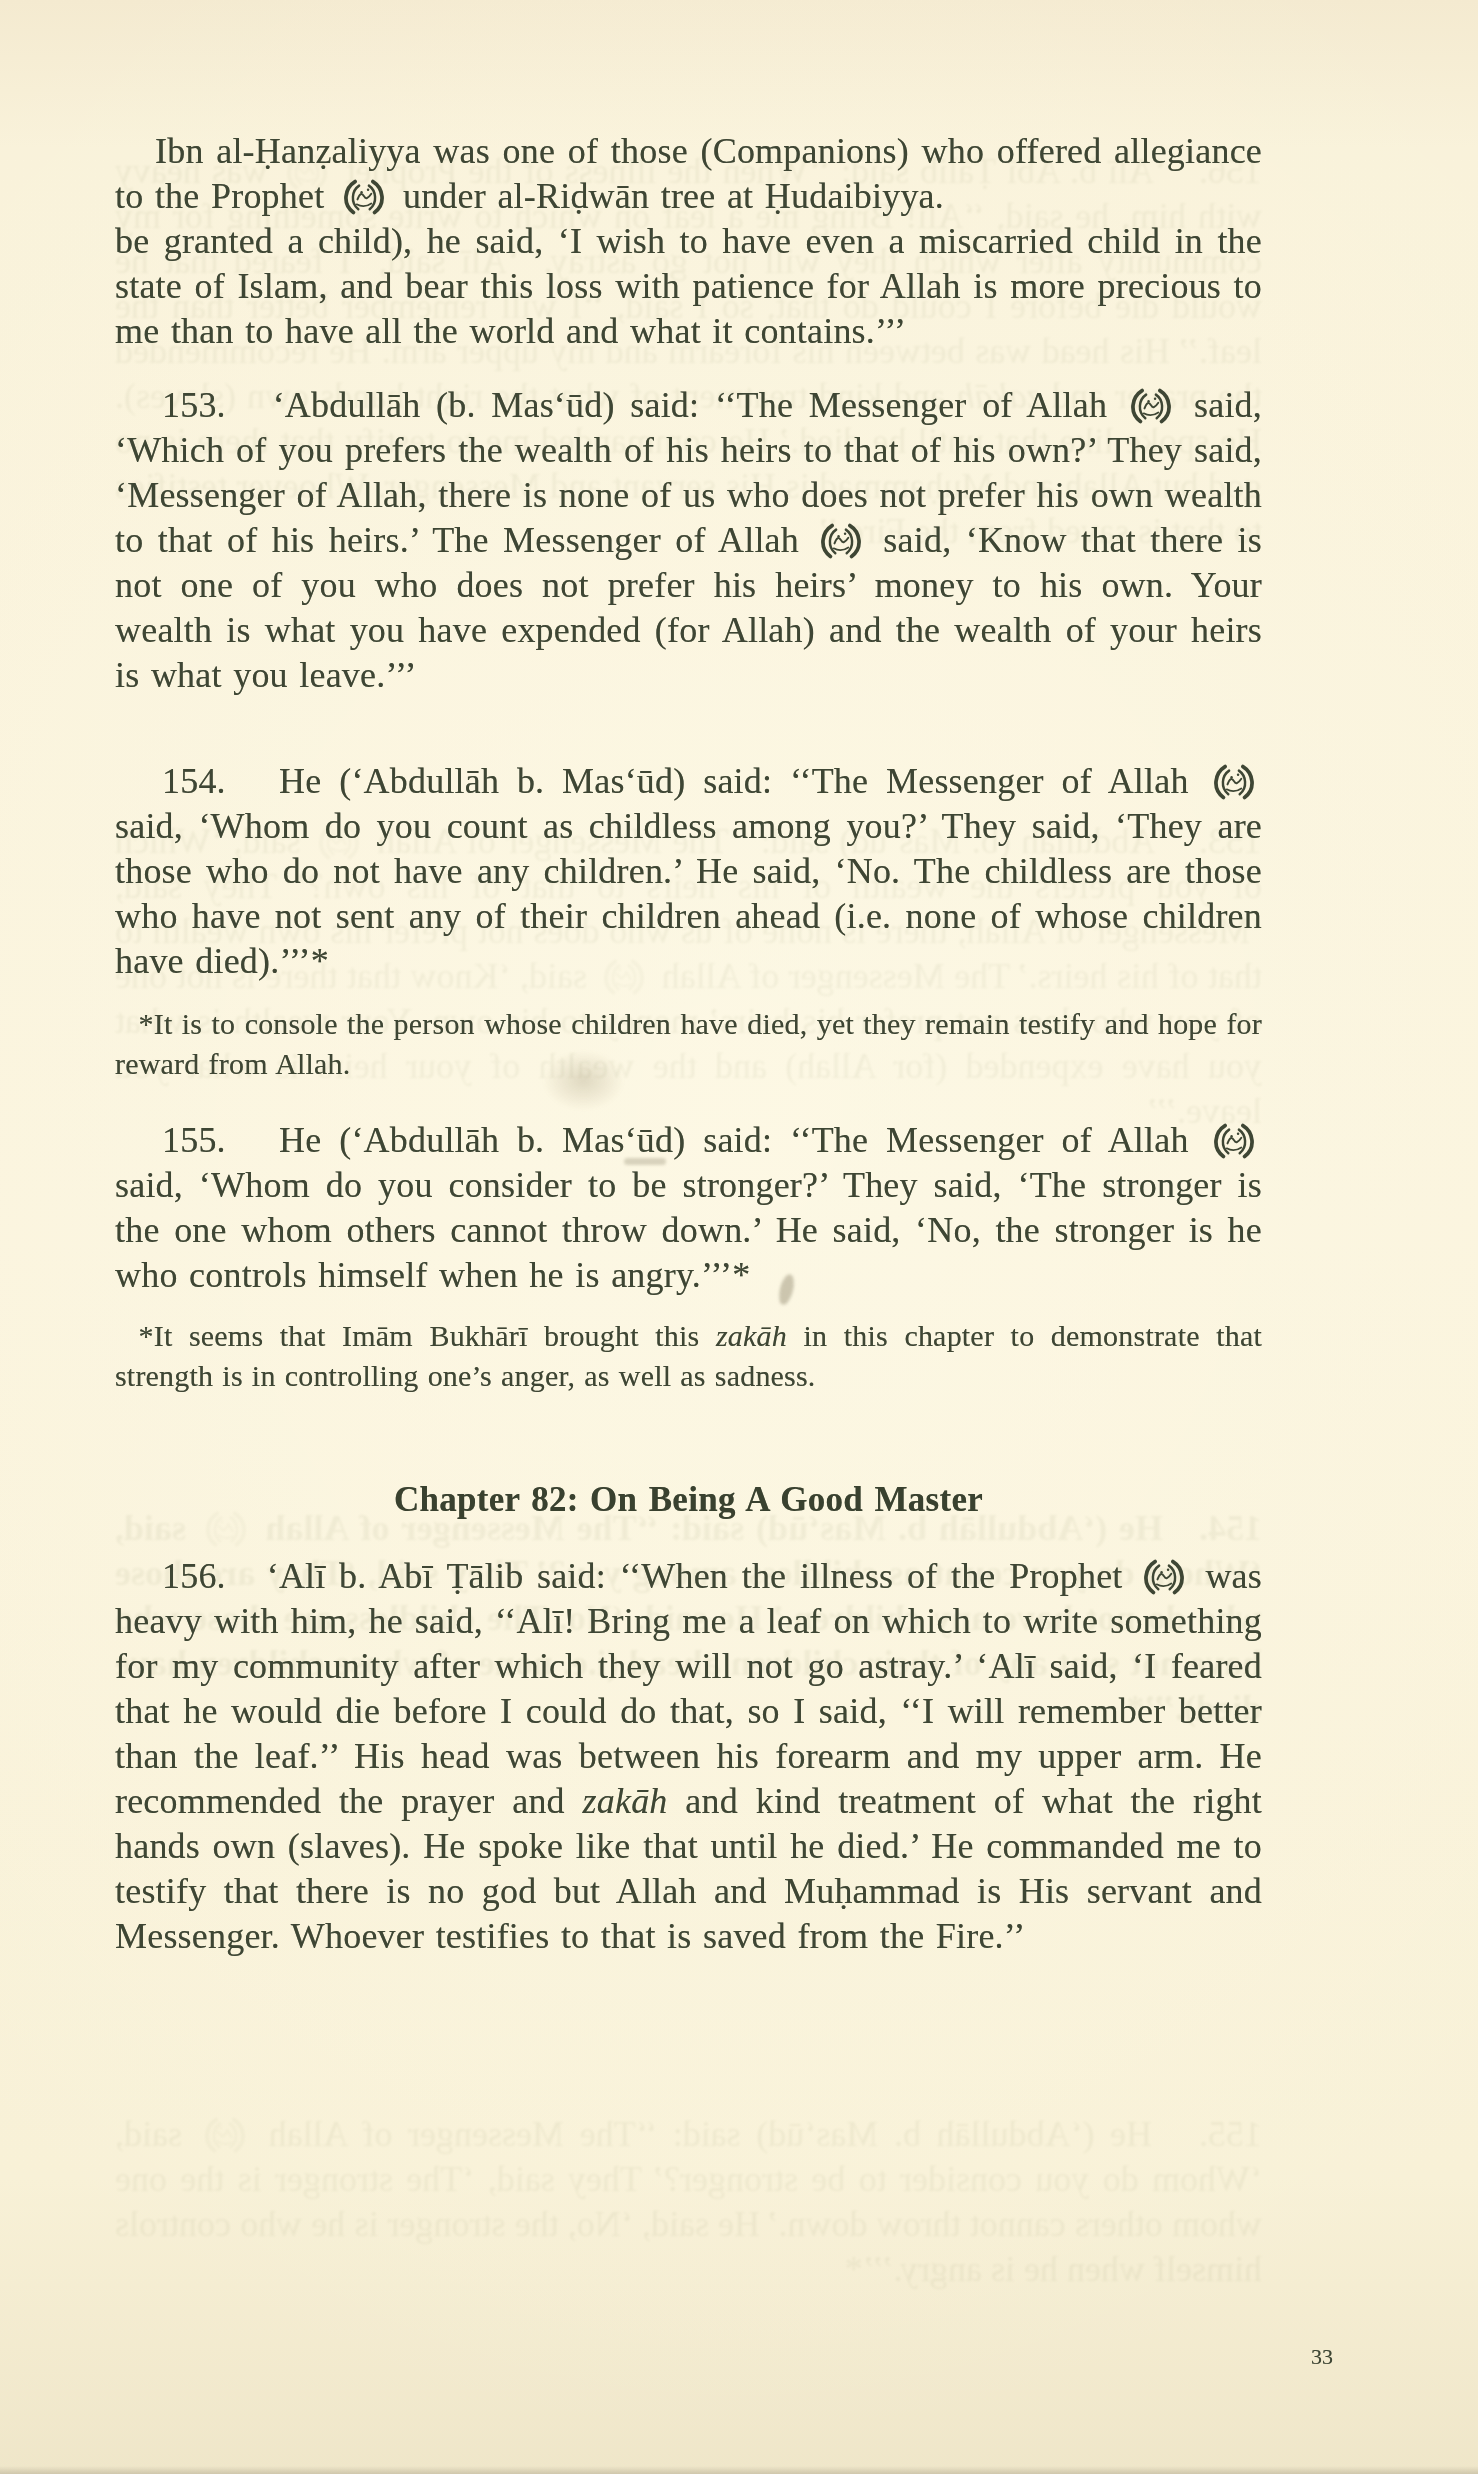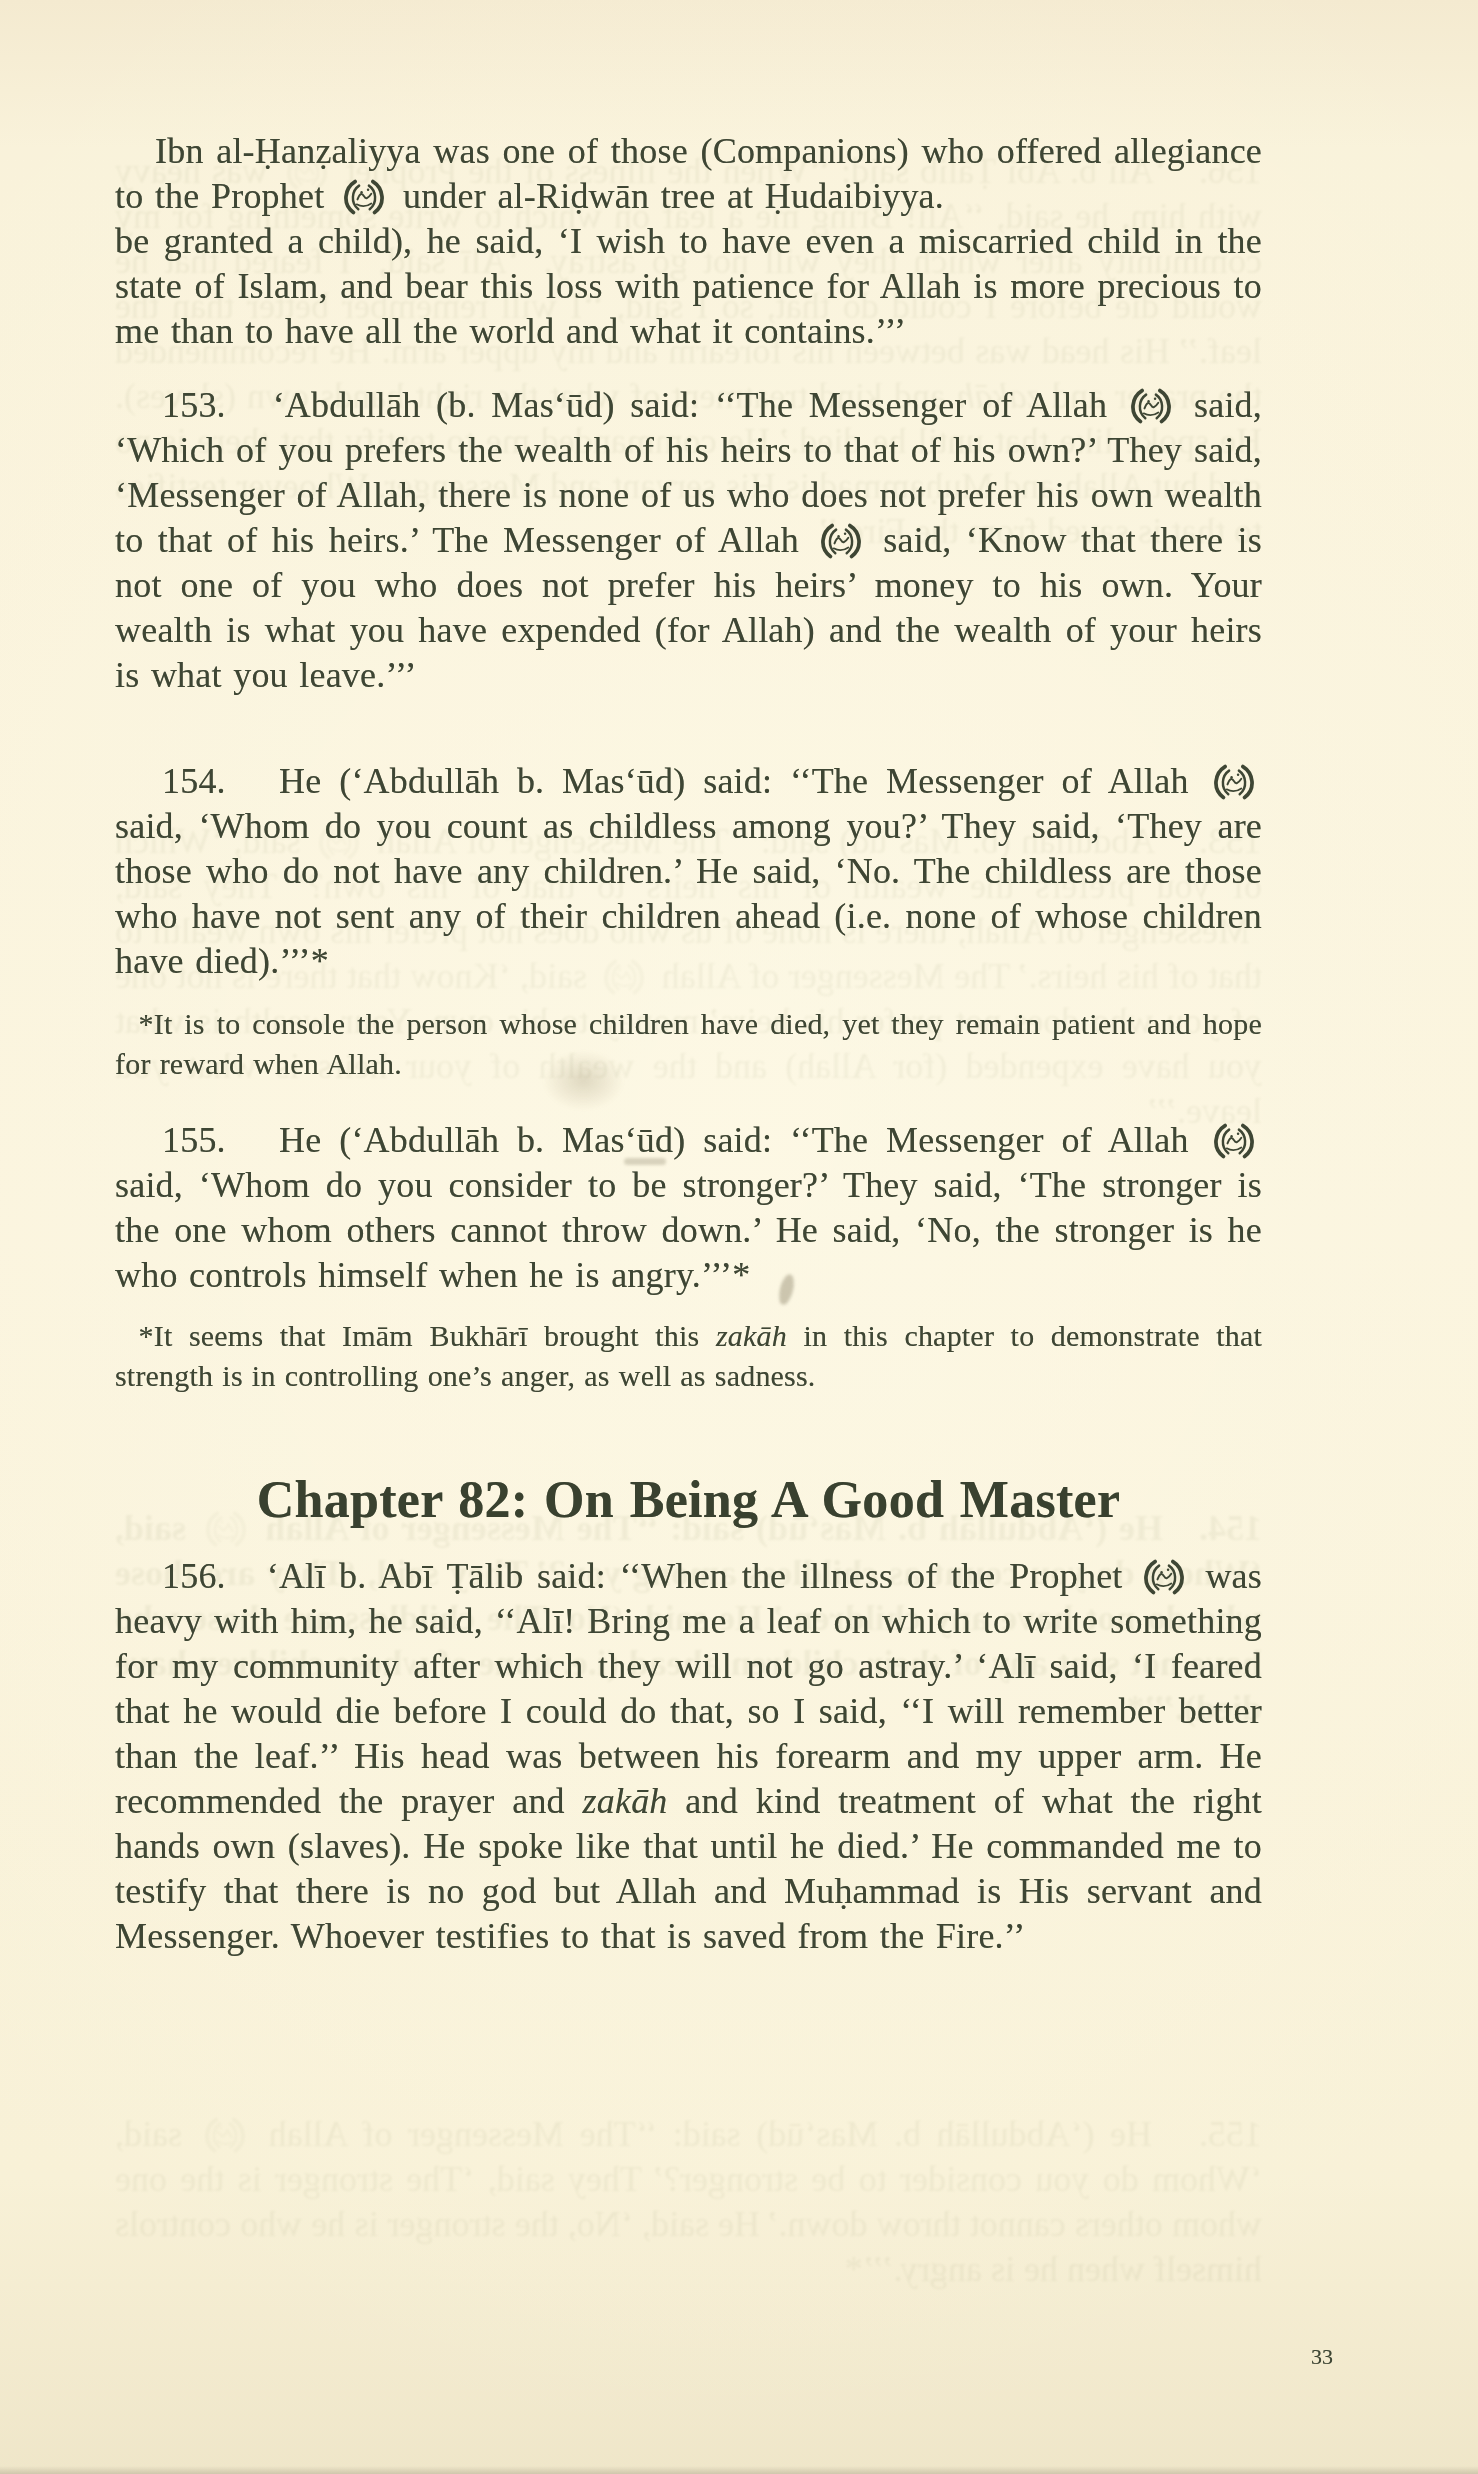--- a/index.html
+++ b/index.html
@@ -44,21 +44,21 @@
   .mt-156 { margin-top: 31px; }
   .footnote {
     margin: 0; margin-top: 20px;
     font-size: 30px; line-height: 40px;
     text-indent: 23.5px;
     word-spacing: 1.4px;
   }
   .footnote.fn-155 { margin-top: 18px; }
   .chapter-heading {
     margin: 80px 0 0 0;
-    font-size: 52px; line-height: 47px;
+    font-size: 35px; line-height: 47px;
     font-weight: bold;
     text-align: center;
     text-indent: 0;
     letter-spacing: 0.3px;
     color: #39412f;
   }
 
   
   .pbuh {
     display: inline-block;
@@ -212,21 +212,21 @@
             <path d="M21 3 C8 11 5 31 19 41" stroke-width="4.6"></path>
             <path d="M26 8 C17 14 15 29 25 37" stroke-width="3"></path>
             <path d="M43 3 C56 11 59 31 45 41" stroke-width="4.6"></path>
             <path d="M38 8 C47 14 49 29 39 37" stroke-width="3"></path>
             <path d="M24 25 q4 -11 8 -4 q3 6 9 -3" stroke-width="2.4"></path>
             <path d="M23 31 q9 5 18 -1" stroke-width="2.2"></path>
             <circle cx="29" cy="16" r="1.5" fill="currentColor" stroke="none"></circle>
             <circle cx="37" cy="13" r="1.5" fill="currentColor" stroke="none"></circle>
           </svg></span> said, ‘Whom do you count as childless among you?’ They said, ‘They are those who do not have any children.’ He said, ‘No. The childless are those who have not sent any of their children ahead (i.e. none of whose children have died).’’’*</p>
 
-    <p class="footnote fn-154">*It is to console the person whose children have died, yet they remain patient and hope for reward when Allah.</p>
+    <p class="footnote fn-154">*It is to console the person whose children have died, yet they remain testify and hope for reward from Allah.</p>
 
     <p class="para hadith mt-155">155.&nbsp;&nbsp;&nbsp;He (‘Abdullāh b. Mas‘ūd) said: ‘‘The Messenger of Allah <span class="pbuh"><svg viewBox="0 0 64 44" fill="none" stroke="currentColor" stroke-linecap="round">
             <path d="M21 3 C8 11 5 31 19 41" stroke-width="4.6"></path>
             <path d="M26 8 C17 14 15 29 25 37" stroke-width="3"></path>
             <path d="M43 3 C56 11 59 31 45 41" stroke-width="4.6"></path>
             <path d="M38 8 C47 14 49 29 39 37" stroke-width="3"></path>
             <path d="M24 25 q4 -11 8 -4 q3 6 9 -3" stroke-width="2.4"></path>
             <path d="M23 31 q9 5 18 -1" stroke-width="2.2"></path>
             <circle cx="29" cy="16" r="1.5" fill="currentColor" stroke="none"></circle>
             <circle cx="37" cy="13" r="1.5" fill="currentColor" stroke="none"></circle>

